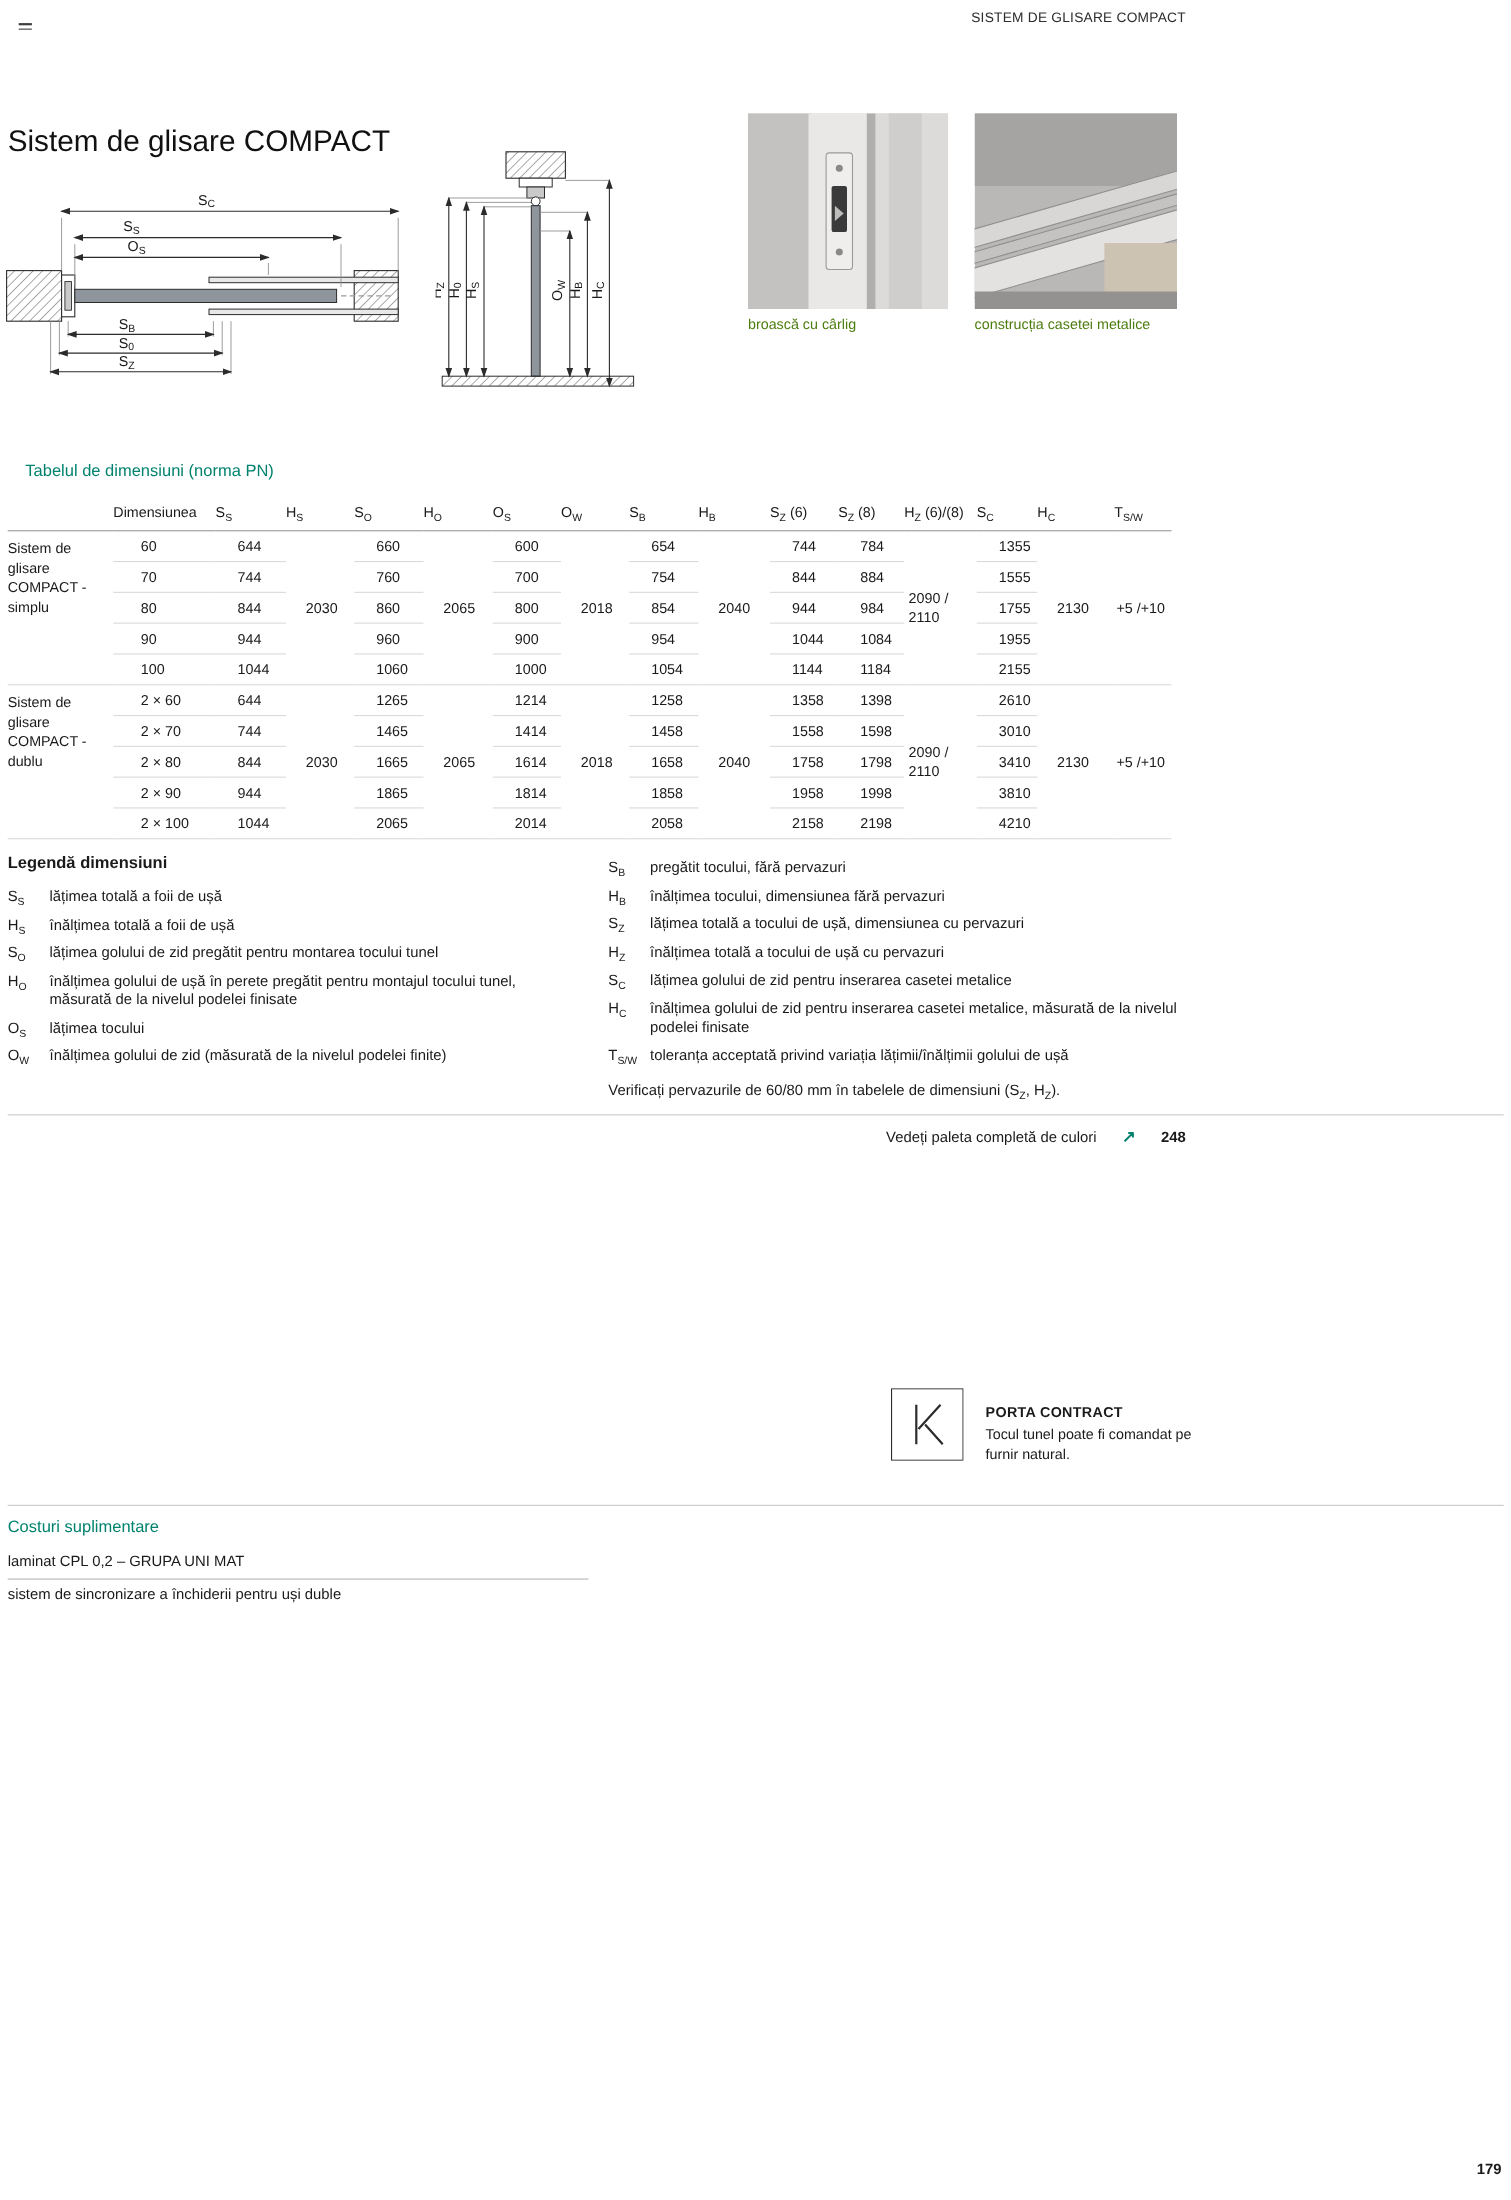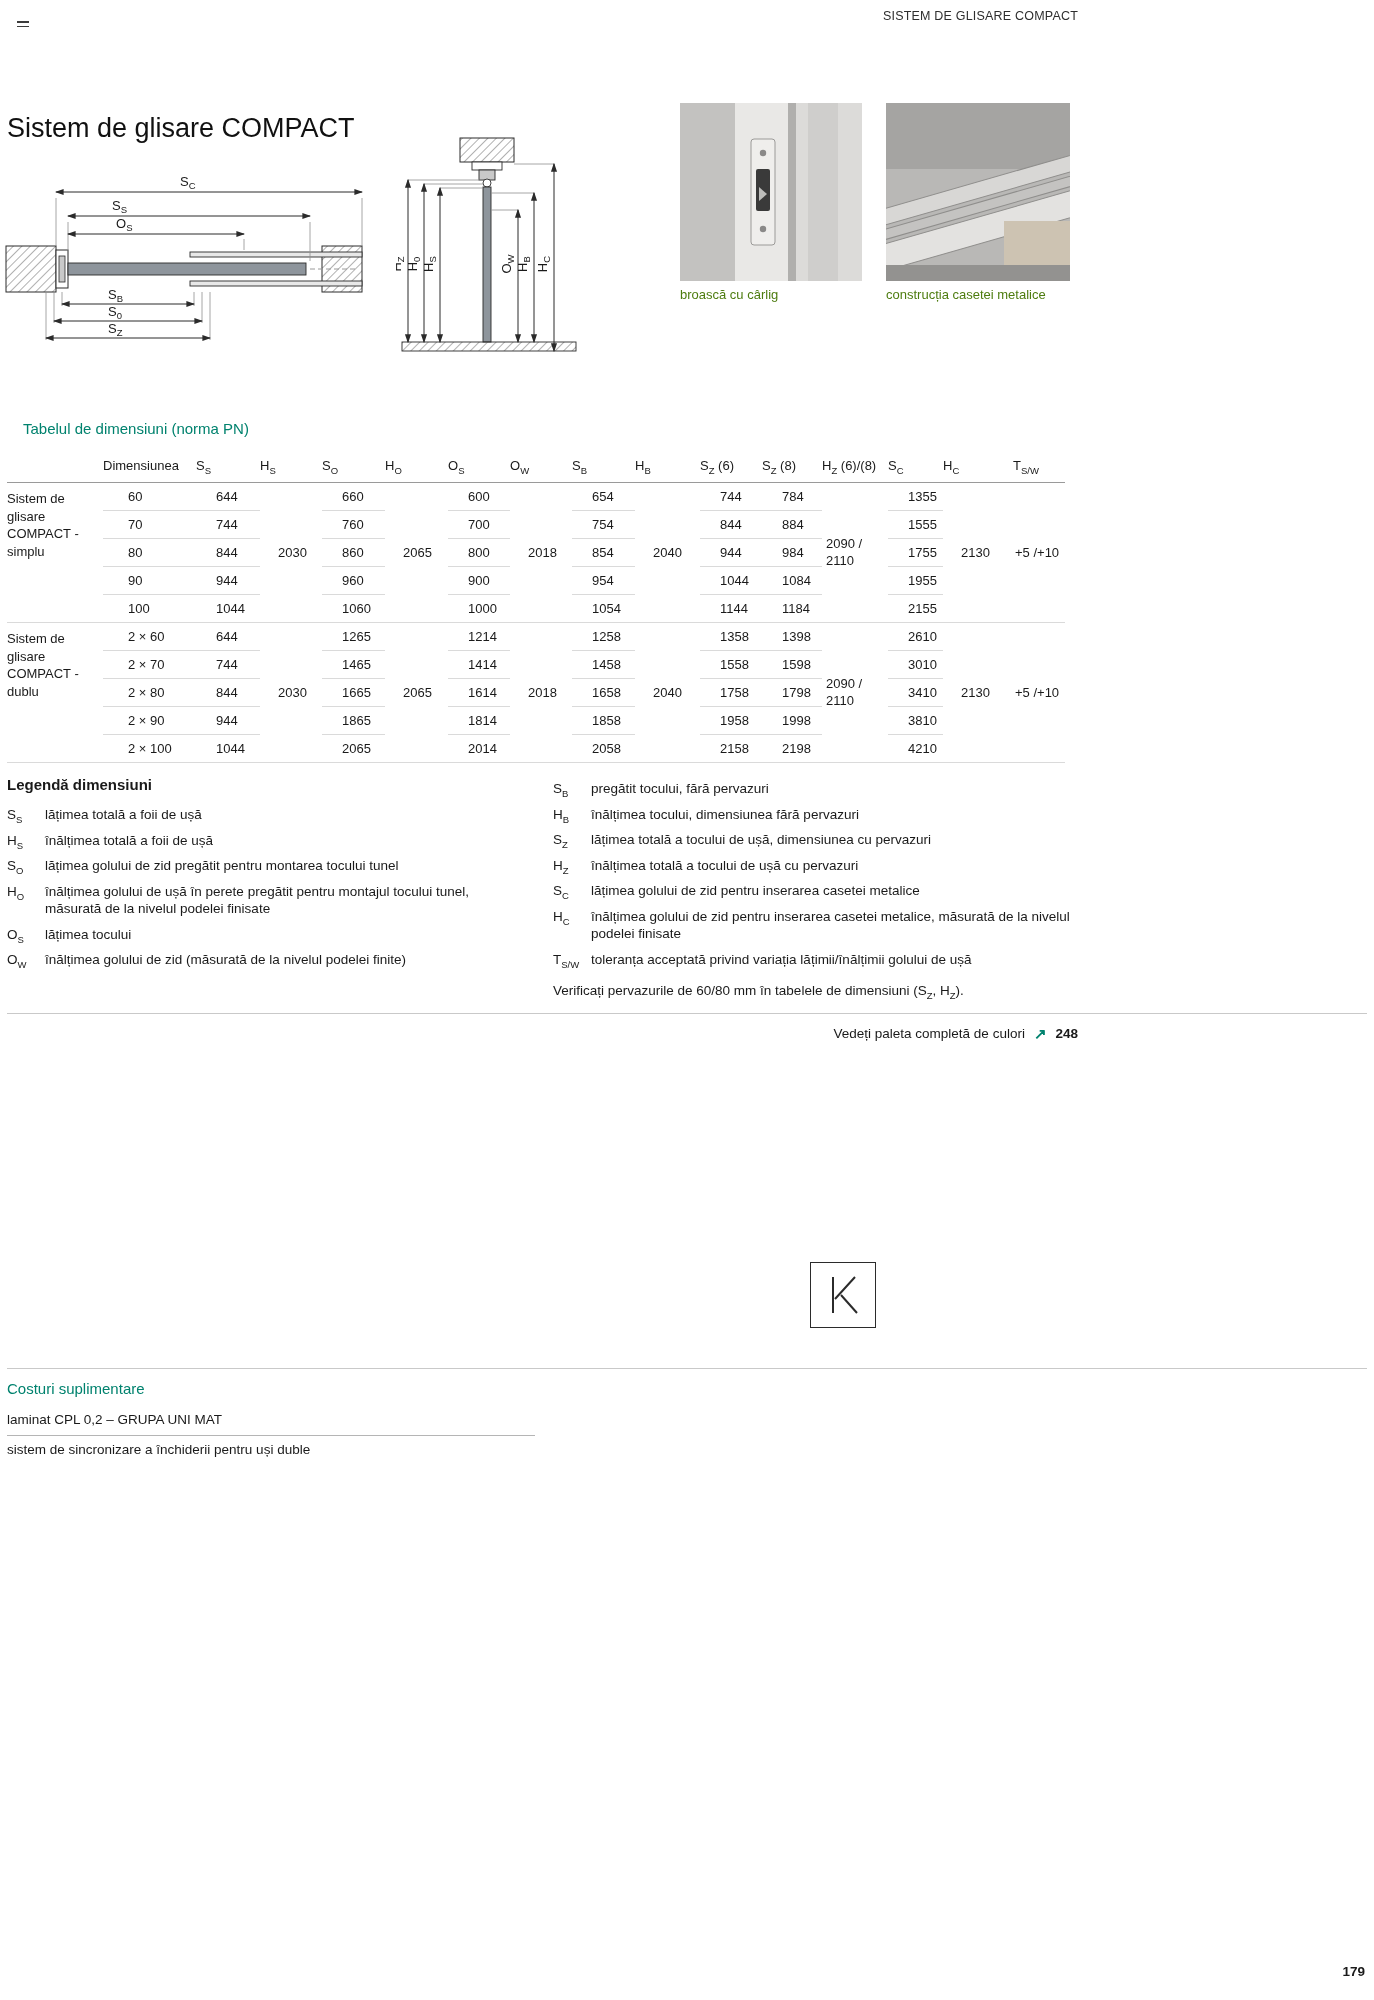--- a/index.html
+++ b/index.html
@@ -57,21 +57,21 @@
   .legend-item{display:flex;margin-bottom:8px;}
   .legend-item .abbr{flex:none;width:38px;}
   .legend-item .desc{flex:1;}
   .legend-note{margin-top:14px;font-size:13.5px;}
 
   .divider{left:7px;width:1360px;height:0;border-top:1px solid #c9c9c9;}
   .divider-1{top:1013px;}
   .divider-2{top:1368px;}
 
   
-  .link-row{top:1026px;right:296px;display:flex;align-items:center;gap:9px;font-size:13.5px;cursor:pointer;margin-left:36px;}
+  .link-row{top:1026px;right:296px;display:flex;align-items:center;gap:23px;font-size:13.5px;cursor:pointer;margin-left:36px;}
   .link-row .arrow{color:var(--accent);font-size:15px;font-weight:700;line-height:1;}
   .link-row b{font-weight:700;}
 
   
   .contract{top:1262px;left:810px;display:flex;align-items:flex-start;}
   .contract .logo{flex:none;}
   .contract .ct{margin-left:20px;width:190px;}
   .ct-title{font-size:13px;font-weight:700;letter-spacing:.3px;padding-top:14px;}
   .ct-body{font-size:13px;line-height:1.35;margin-top:4px;}
 
@@ -437,20 +437,24 @@
   <span>Vedeți paleta completă de culori</span>
   <span class="arrow">↗</span>
   <b>248</b>
 </div>
 
 <div class="abs contract">
   <svg class="logo" width="66" height="66" viewBox="0 0 66 66">
     <rect x="0.5" y="0.5" width="65" height="65" fill="#ffffff" stroke="#2b2b2b"></rect>
     <path d="M23 15 V51 M45 15 L25 37 M31 33 L47 51" stroke="#2b2b2b" stroke-width="2" fill="none"></path>
   </svg>
+  <div class="ct">
+    <div class="ct-title">PORTA CONTRACT</div>
+    <div class="ct-body">Tocul tunel poate fi comandat pe furnir natural.</div>
+  </div>
 </div>
 
 <div class="abs divider divider-2"></div>
 
 <div class="abs sec-title costs-title">Costuri suplimentare</div>
 <div class="abs costs-rows">
     <div class="cost-row underline">laminat CPL 0,2 – GRUPA UNI MAT</div>
     <div class="cost-row">sistem de sincronizare a închiderii pentru uși duble</div>
   </div>
 

